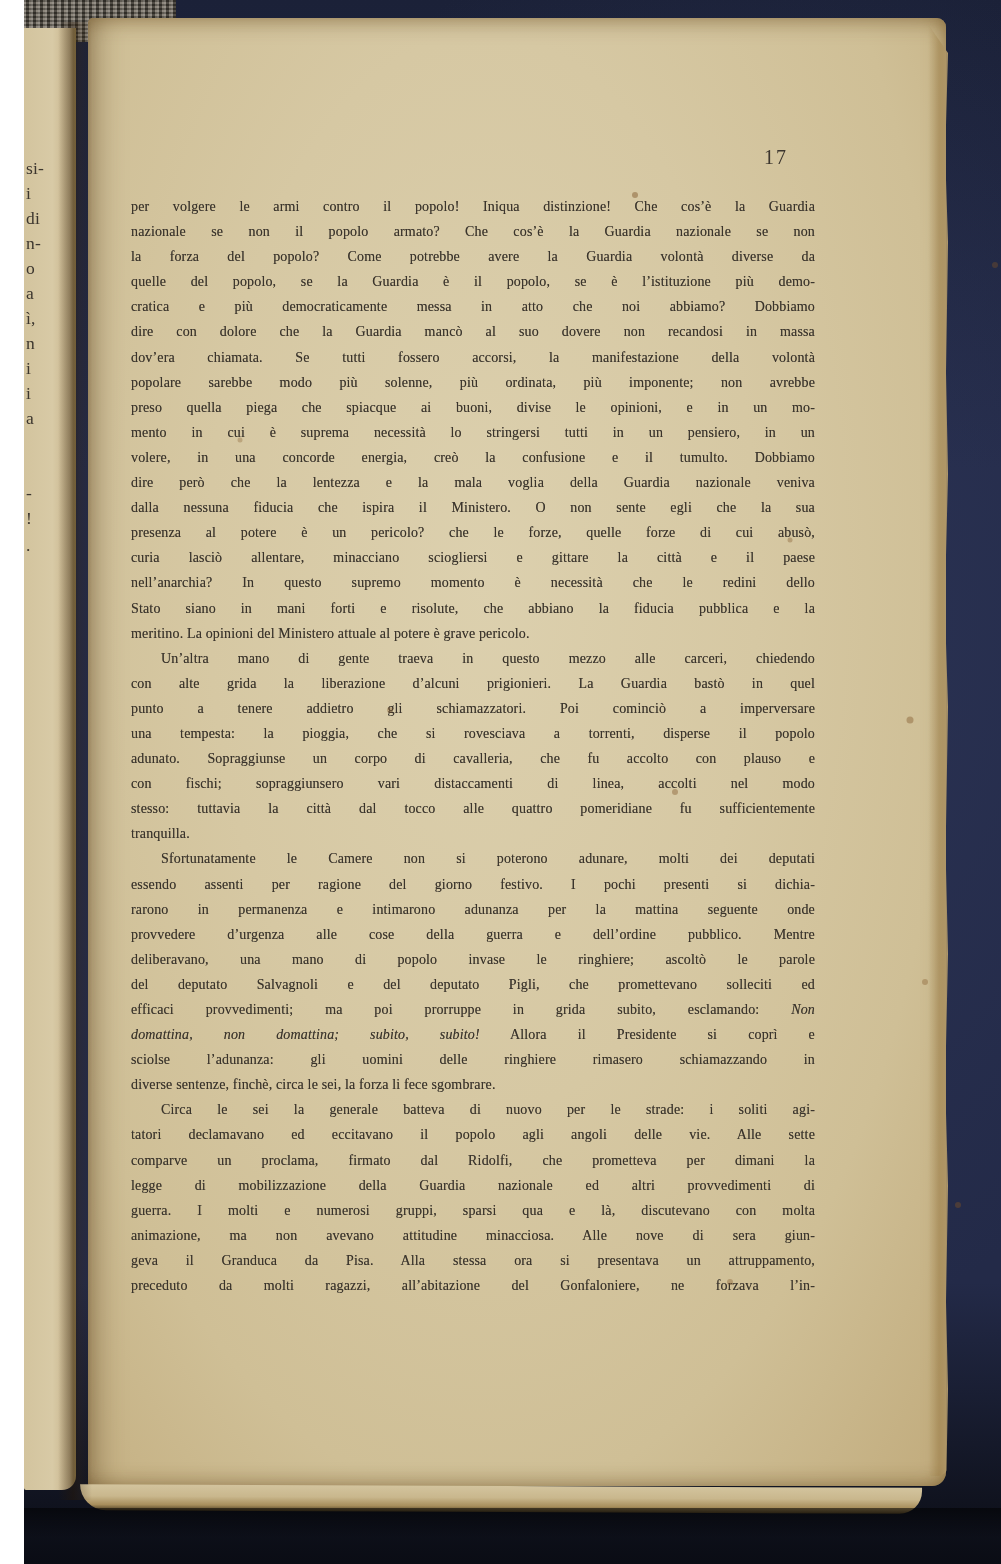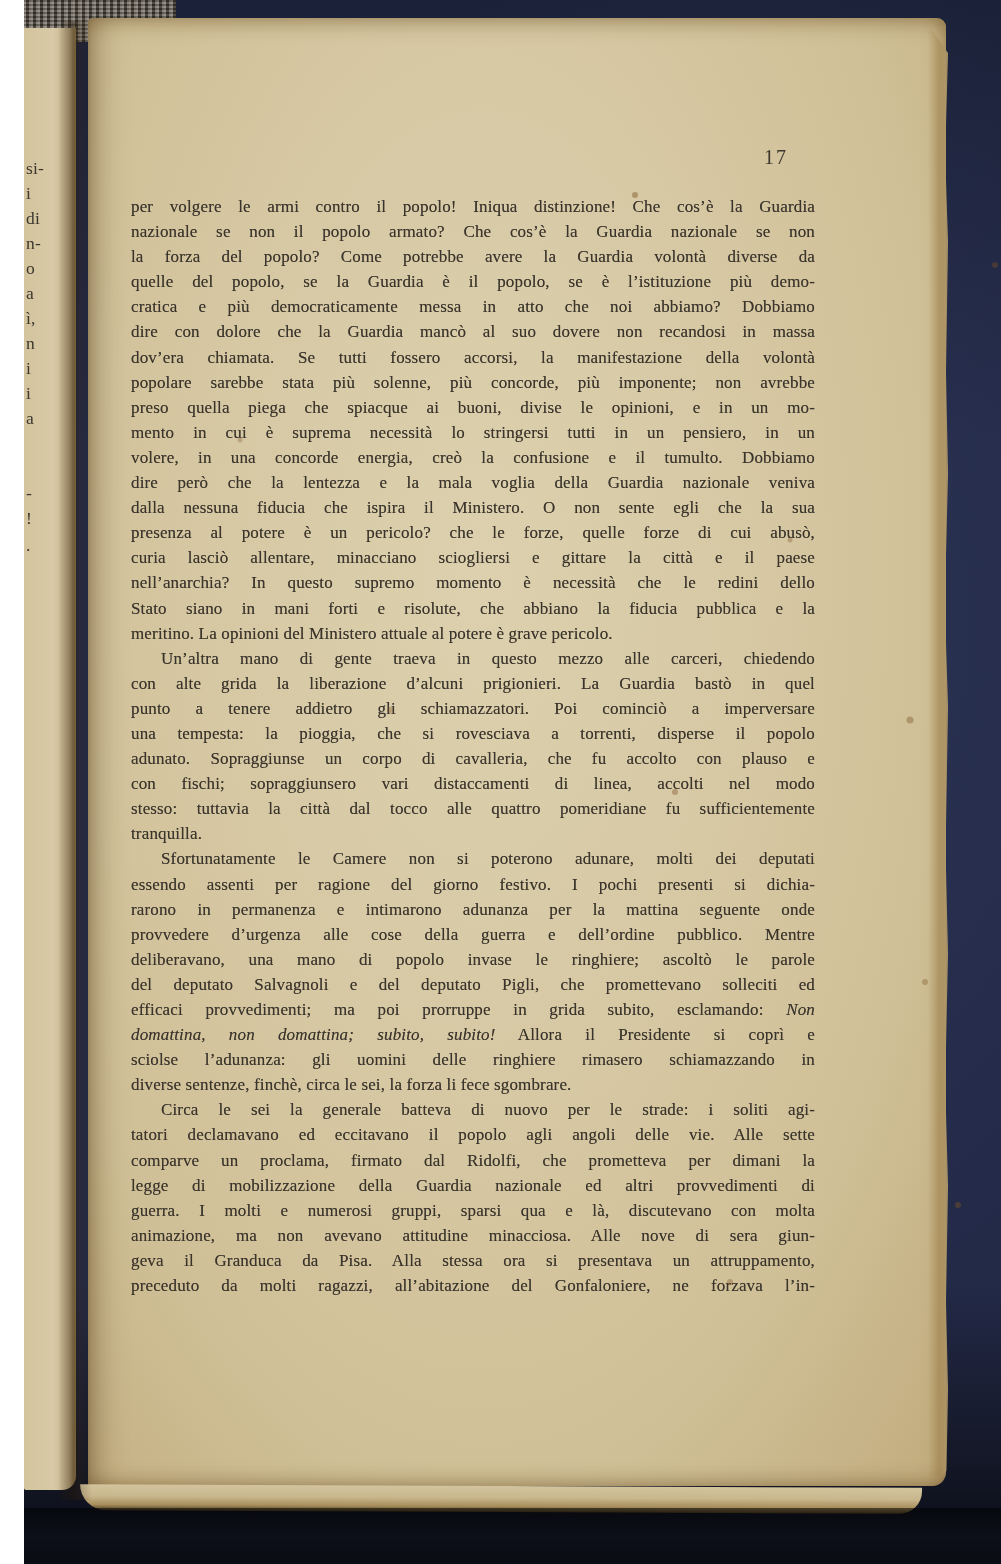--- a/index.html
+++ b/index.html
@@ -72,21 +72,21 @@
     background: linear-gradient(180deg, rgba(0,0,0,.55), rgba(0,0,0,0));
     pointer-events: none;
   }
   .pagenum {
     position: absolute; left: 648px; top: 128px; width: 80px;
     text-align: center;
     font-size: 20px; letter-spacing: 2px; color: #3c362e;
   }
   .text {
     position: absolute; left: 43px; top: 176px; width: 684px;
-    font-size: 17px; color: #3a342c;
+    font-size: 14px; color: #3a342c;
     letter-spacing: .15px;
     text-shadow: 0 0 .5px rgba(58,52,44,.55);
   }
   .para { margin: 0; }
   .line {
     height: 25.1px; line-height: 25.1px;
     text-align: justify; text-align-last: justify;
     overflow: visible; white-space: normal;
   }
   .line.endline { text-align-last: left; }
@@ -137,21 +137,21 @@
     <div class="pagenum">17</div>
     <div class="text" id="textblock">
         <div class="para">
           <div class="line"><span>per volgere le armi contro il popolo! Iniqua distinzione! Che cos’è la Guardia</span></div>
           <div class="line"><span>nazionale se non il popolo armato? Che cos’è la Guardia nazionale se non</span></div>
           <div class="line"><span>la forza del popolo? Come potrebbe avere la Guardia volontà diverse da</span></div>
           <div class="line"><span>quelle del popolo, se la Guardia è il popolo, se è l’istituzione più demo-</span></div>
           <div class="line"><span>cratica e più democraticamente messa in atto che noi abbiamo? Dobbiamo</span></div>
           <div class="line"><span>dire con dolore che la Guardia mancò al suo dovere non recandosi in massa</span></div>
           <div class="line"><span>dov’era chiamata. Se tutti fossero accorsi, la manifestazione della volontà</span></div>
-          <div class="line"><span>popolare sarebbe stata più solenne, più concorde, più imponente; non avrebbe</span></div>
+          <div class="line"><span>popolare sarebbe modo più solenne, più ordinata, più imponente; non avrebbe</span></div>
           <div class="line"><span>preso quella piega che spiacque ai buoni, divise le opinioni, e in un mo-</span></div>
           <div class="line"><span>mento in cui è suprema necessità lo stringersi tutti in un pensiero, in un</span></div>
           <div class="line"><span>volere, in una concorde energia, creò la confusione e il tumulto. Dobbiamo</span></div>
           <div class="line"><span>dire però che la lentezza e la mala voglia della Guardia nazionale veniva</span></div>
           <div class="line"><span>dalla nessuna fiducia che ispira il Ministero. O non sente egli che la sua</span></div>
           <div class="line"><span>presenza al potere è un pericolo? che le forze, quelle forze di cui abusò,</span></div>
           <div class="line"><span>curia lasciò allentare, minacciano sciogliersi e gittare la città e il paese</span></div>
           <div class="line"><span>nell’anarchia? In questo supremo momento è necessità che le redini dello</span></div>
           <div class="line"><span>Stato siano in mani forti e risolute, che abbiano la fiducia pubblica e la</span></div>
           <div class="line endline"><span>meritino. La opinioni del Ministero attuale al potere è grave pericolo.</span></div>

